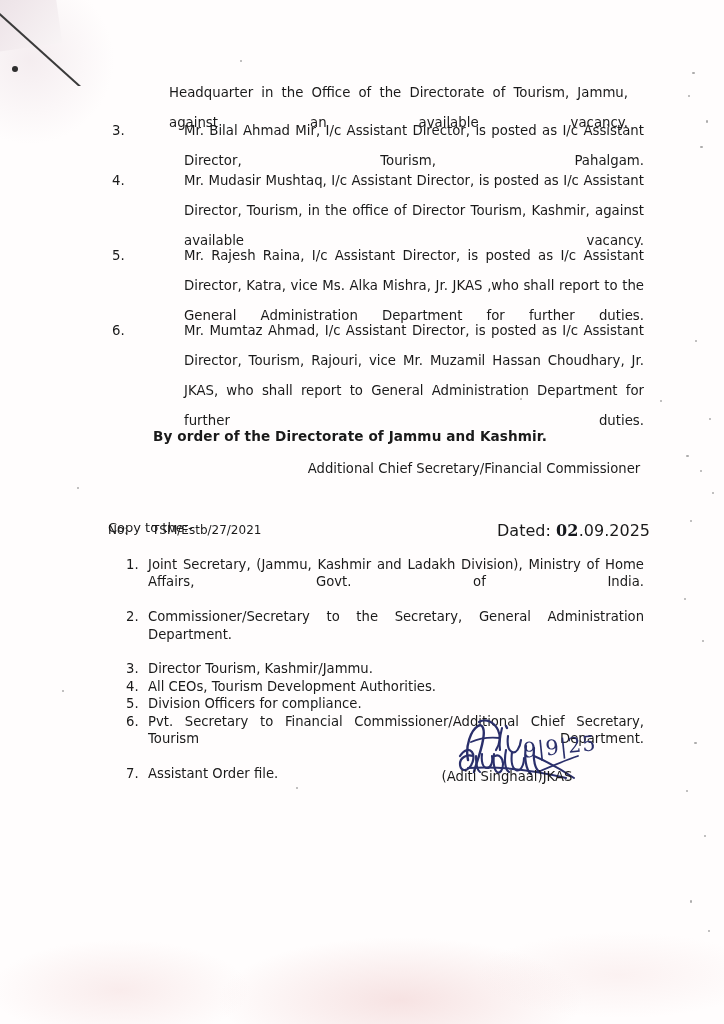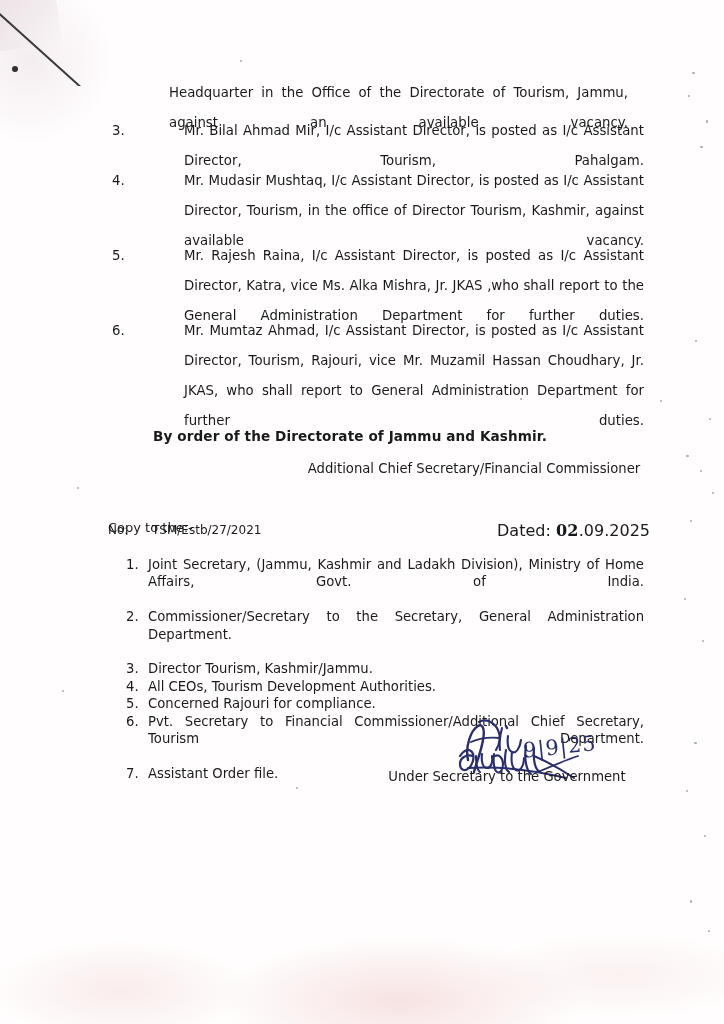--- a/index.html
+++ b/index.html
@@ -341,21 +341,21 @@
       <li class="dist-item">
         <span class="dnum">3.</span>
         <span class="dtxt">Director Tourism, Kashmir/Jammu.</span>
       </li>
       <li class="dist-item">
         <span class="dnum">4.</span>
         <span class="dtxt">All CEOs, Tourism Development Authorities.</span>
       </li>
       <li class="dist-item">
         <span class="dnum">5.</span>
-        <span class="dtxt">Concerned Rajouri for compliance.</span>
+        <span class="dtxt">Division Officers for compliance.</span>
       </li>
       <li class="dist-item justify">
         <span class="dnum">6.</span>
         <span class="dtxt">Pvt. Secretary to Financial Commissioner/Additional Chief Secretary, Tourism Department.</span>
       </li>
       <li class="dist-item">
         <span class="dnum">7.</span>
         <span class="dtxt">Assistant Order file.</span>
       </li>
     </ul>
@@ -377,17 +377,17 @@
         <path d="M88 30 C86 42, 88 54, 93 58" stroke-width="2.2"></path>
         <path d="M96 32 C95 44, 97 54, 102 56" stroke-width="2.2"></path>
         <path d="M30 52 C60 50, 95 54, 128 62" stroke-width="2.0"></path>
         <path d="M96 40 C110 46, 124 54, 136 62" stroke-width="2.0"></path>
         <path d="M100 56 C114 50, 128 44, 140 40" stroke-width="1.8"></path>
       </g>
     </svg>
     <div class="handdate">9|9|25</div>
 
     <div class="sig-footer">
-      <span class="frole">Under Secretary to the Government</span>
+      <span class="fname">(Aditi Singhaal)JKAS</span>
     </div>
 
   </div>
 </div>
 
 </body></html>

